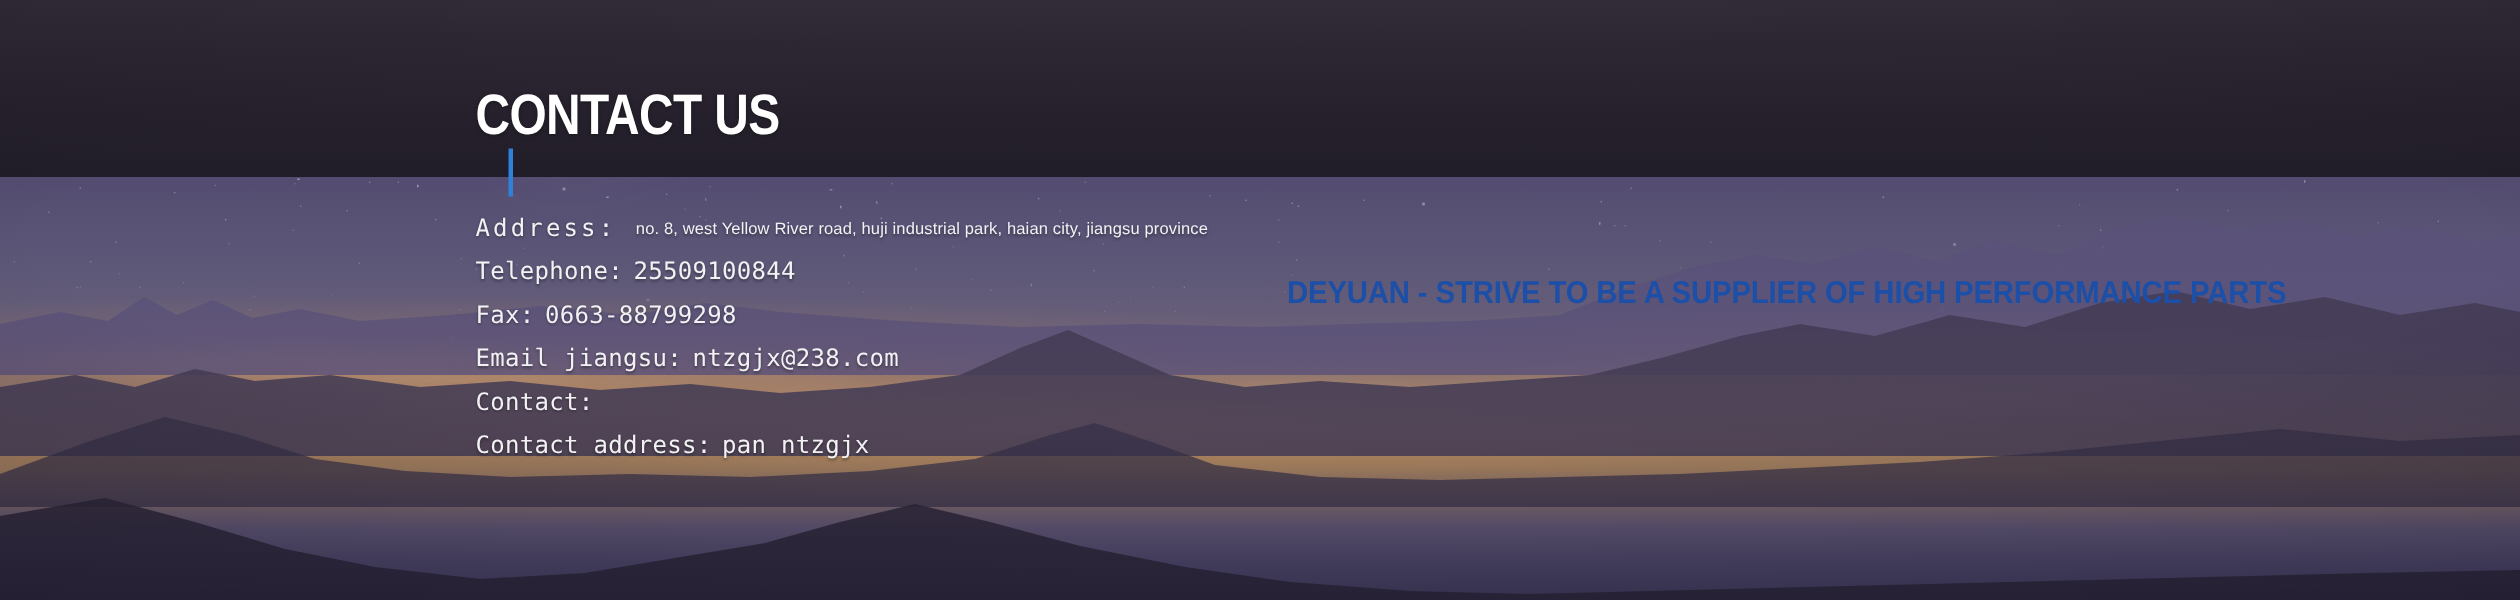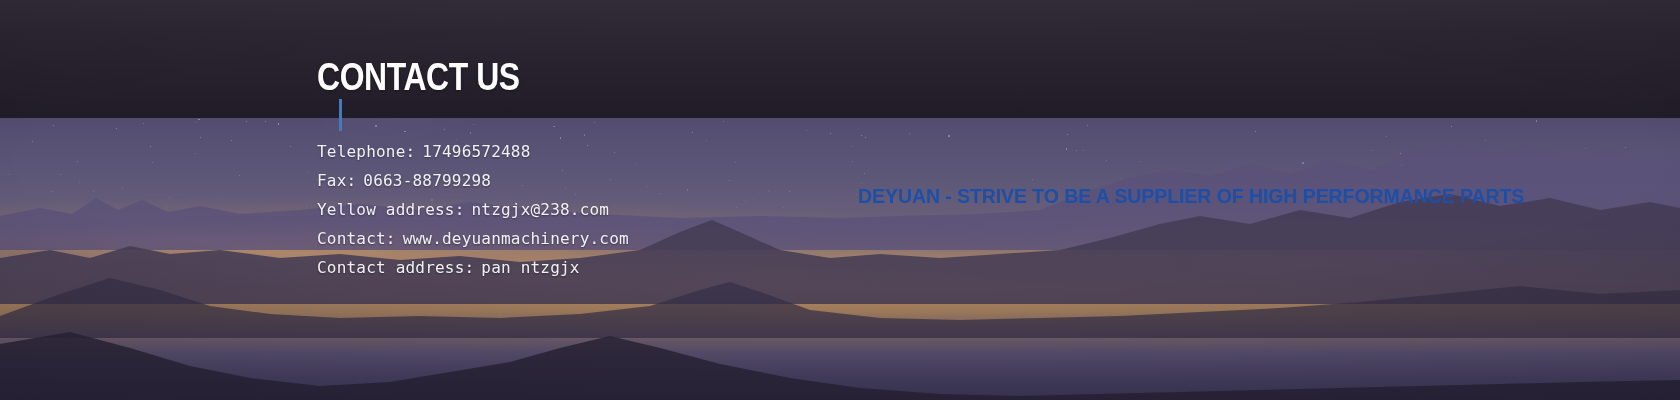--- a/index.html
+++ b/index.html
@@ -564,35 +564,38 @@
 
   <div class="bg-layer vignette"></div>
 
   <div class="content">
 
     <div class="heading">CONTACT US</div>
 
     <div class="accent-bar"></div>
 
     <div class="details" id="contact-details">
+        <div class="detail-row address">
+          <span class="detail-label">Address:</span>
+          <span class="detail-value">no. 8, west Yellow River road, huji industrial park, haian city, jiangsu province</span>
+        </div>
         <div class="detail-row">
           <span class="detail-label">Telephone:</span>
-          <span class="detail-value">17496572488</span>
+          <span class="detail-value">25509100844</span>
         </div>
         <div class="detail-row">
           <span class="detail-label">Fax:</span>
           <span class="detail-value">0663-88799298</span>
         </div>
         <div class="detail-row">
-          <span class="detail-label">Yellow address:</span>
+          <span class="detail-label">Email jiangsu:</span>
           <span class="detail-value">ntzgjx@238.com</span>
         </div>
         <div class="detail-row">
           <span class="detail-label">Contact:</span>
-          <span class="detail-value">www.deyuanmachinery.com</span>
         </div>
         <div class="detail-row">
           <span class="detail-label">Contact address:</span>
           <span class="detail-value">pan ntzgjx</span>
         </div>
       </div>
 
     <div class="tagline">DEYUAN - STRIVE TO BE A SUPPLIER OF HIGH PERFORMANCE PARTS</div>
 
   </div>

